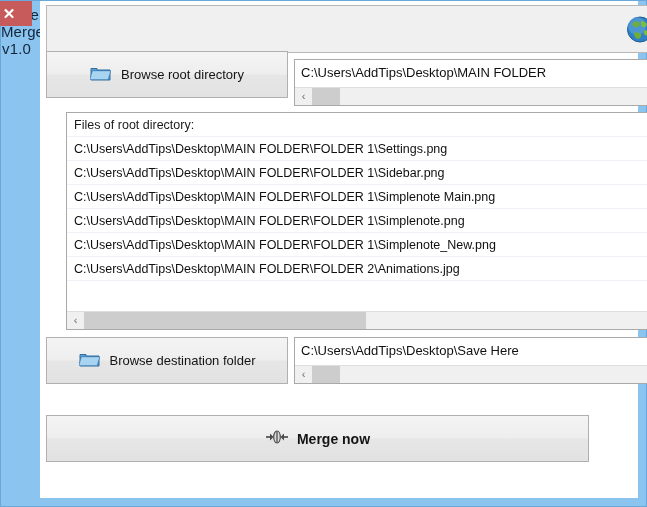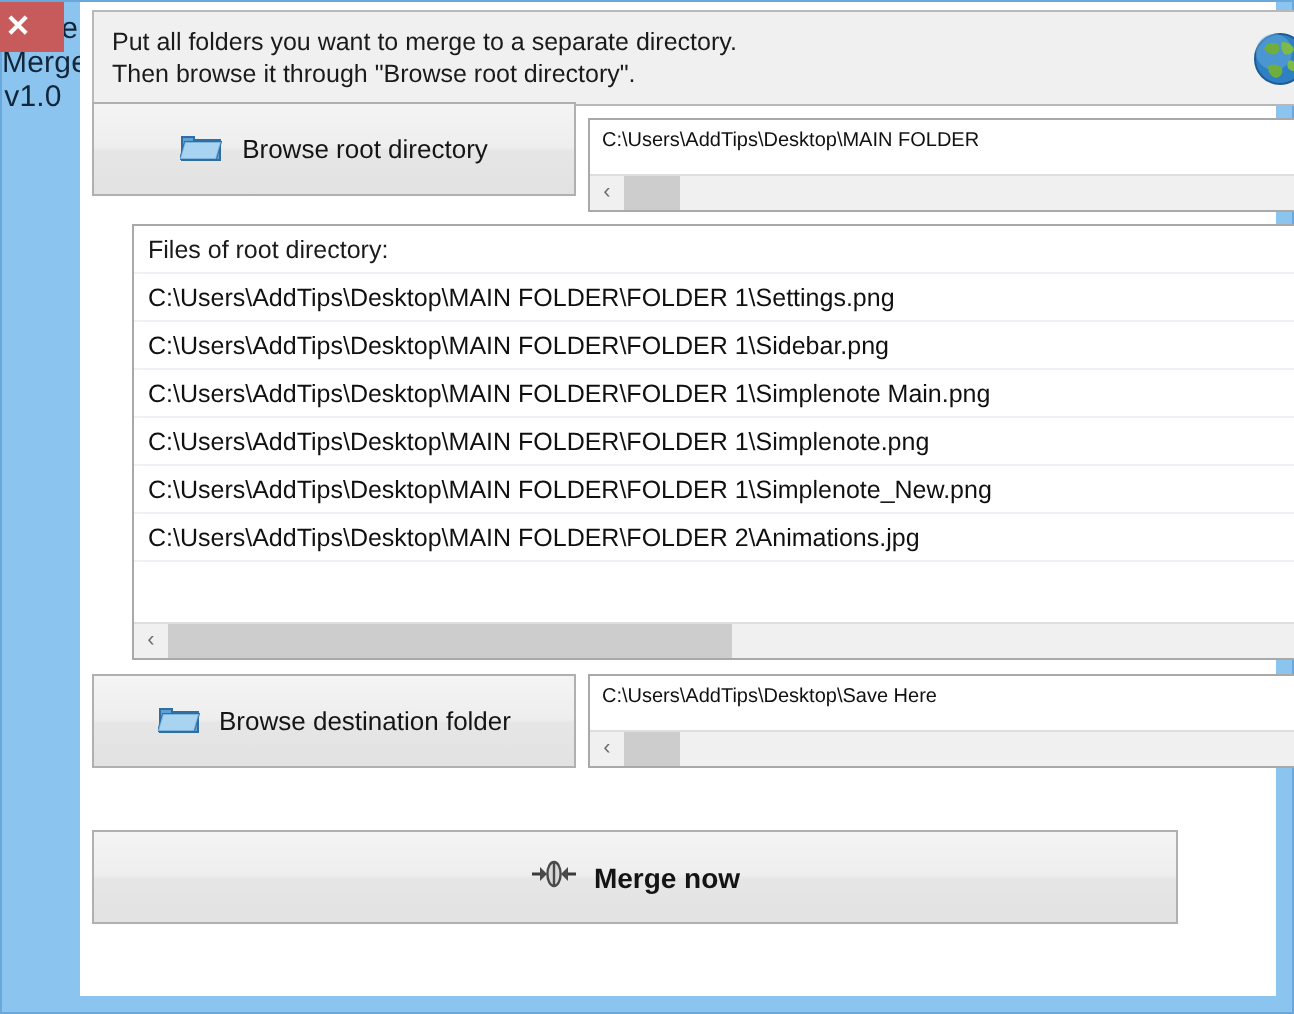--- a/index.html
+++ b/index.html
@@ -175,21 +175,21 @@
     box-sizing: border-box;
     background: #ffffff;
     border: 1px solid #a9a9a9;
   }
   .path-root  { left: 254px; top: 58px; width: 373px; height: 47px; }
   .path-dest  { left: 254px; top: 336px; width: 373px; height: 47px; }
   .path-text {
     position: absolute;
     left: 6px;
     top: 5px;
-    font-size: 10px;
+    font-size: 13px;
     color: #101010;
     white-space: nowrap;
   }
 
   
   .hscroll {
     position: absolute;
     left: 0;
     right: 0;
     bottom: 0;
@@ -327,24 +327,20 @@
       </div>
       <div class="win-btn close">
         <span class="close-glyph">✕</span>
       </div>
     </div>
   </div>
 
   <div class="client">
 
     <div class="info-panel">
-      <div class="info-lines">
-        <div>Put all folders you want to merge to a separate directory.</div>
-        <div>Then browse it through "Browse root directory".</div>
-      </div>
       <span class="globe-icon">
         <svg width="31" height="31" viewBox="0 0 31 31">
           <circle cx="15" cy="15.5" r="12.5" fill="#2f7fc4" stroke="#1d5c94" stroke-width="1"></circle>
           <circle cx="12" cy="12" r="9" fill="#63a9dc" opacity="0.55"></circle>
           <path d="M7 10 q3 -4 7 -2 q2 3 -1 5 q-4 1 -6 -3 Z" fill="#6fae3c"></path>
           <path d="M16 7 q5 0 6 4 q-2 3 -5 2 q-2 -3 -1 -6 Z" fill="#7cbb45"></path>
           <path d="M9 19 q4 -2 7 1 q1 4 -3 5 q-4 -1 -4 -6 Z" fill="#6fae3c"></path>
           <path d="M20 16 q4 1 4 4 q-3 3 -5 0 q-1 -3 1 -4 Z" fill="#7cbb45"></path>
         </svg>
       </span>

